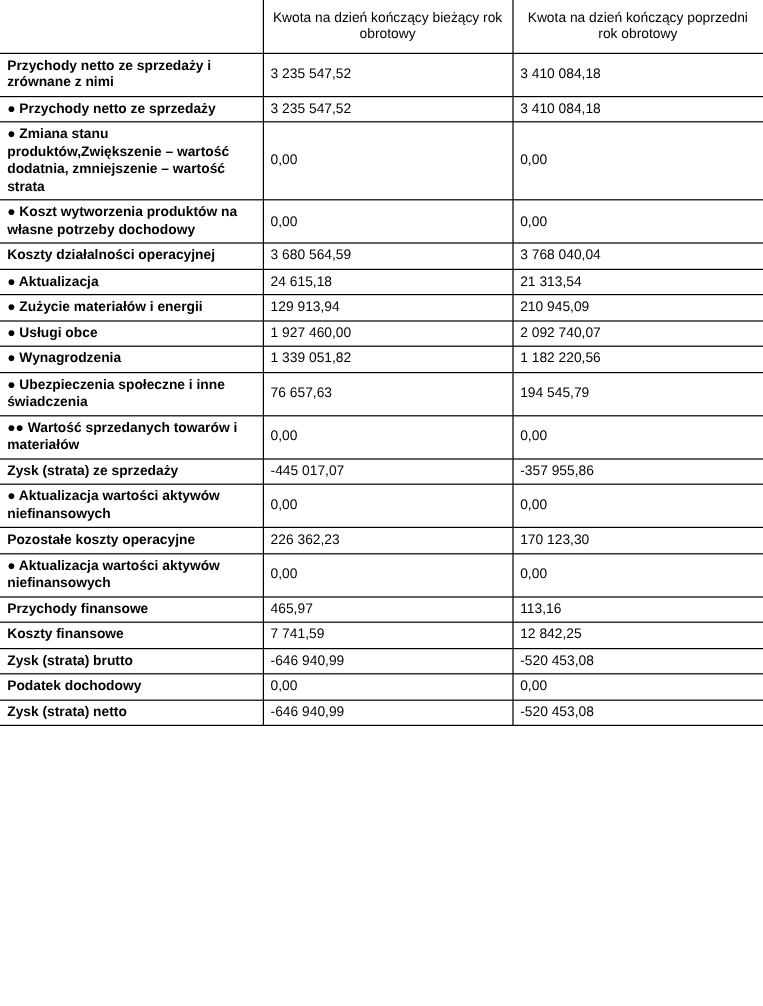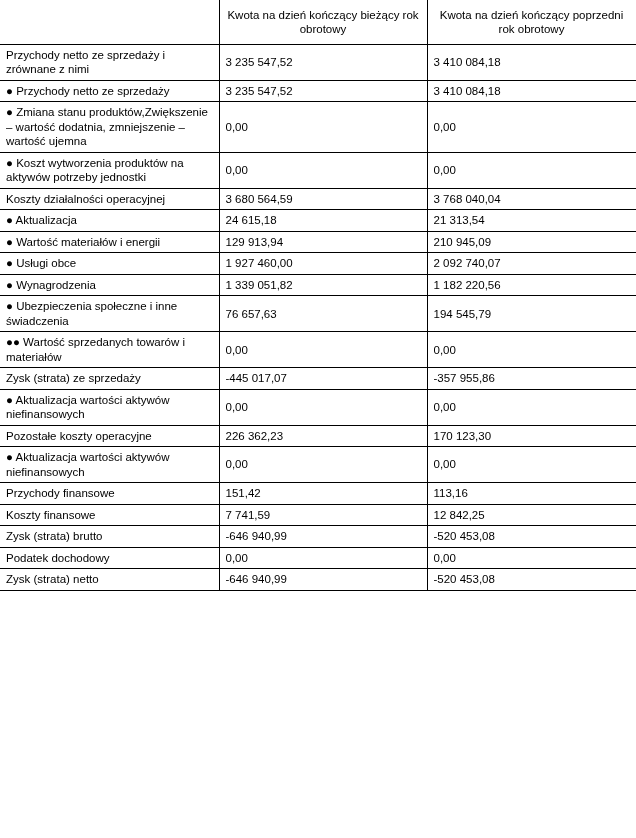--- a/index.html
+++ b/index.html
@@ -40,20 +40,21 @@
   }
   table.fin thead th.hdr {
     text-align: center;
     vertical-align: middle;
     padding: 4px 6px;
     height: 36px;
     border-top: none;
   }
   table.fin tbody td.label {
     border-left: none;
+    font-weight: bold;
   }
   table.fin tbody td.num {
     white-space: nowrap;
   }
 </style>
 </head>
 <body>
 
 <table class="fin">
   <colgroup>
@@ -73,41 +74,41 @@
         <td class="label">Przychody netto ze sprzedaży i zrównane z nimi</td>
         <td class="num">3 235 547,52</td>
         <td class="num">3 410 084,18</td>
       </tr>
       <tr>
         <td class="label">● Przychody netto ze sprzedaży</td>
         <td class="num">3 235 547,52</td>
         <td class="num">3 410 084,18</td>
       </tr>
       <tr>
-        <td class="label">● Zmiana stanu produktów,Zwiększenie – wartość dodatnia, zmniejszenie – wartość ujemna</td>
+        <td class="label">● Zmiana stanu produktów,Zwiększenie – wartość dodatnia, zmniejszenie – wartość strata</td>
         <td class="num">0,00</td>
         <td class="num">0,00</td>
       </tr>
       <tr>
-        <td class="label">● Koszt wytworzenia produktów na aktywów potrzeby jednostki</td>
+        <td class="label">● Koszt wytworzenia produktów na własne potrzeby dochodowy</td>
         <td class="num">0,00</td>
         <td class="num">0,00</td>
       </tr>
       <tr>
         <td class="label">Koszty działalności operacyjnej</td>
         <td class="num">3 680 564,59</td>
         <td class="num">3 768 040,04</td>
       </tr>
       <tr>
         <td class="label">● Aktualizacja</td>
         <td class="num">24 615,18</td>
         <td class="num">21 313,54</td>
       </tr>
       <tr>
-        <td class="label">● Wartość materiałów i energii</td>
+        <td class="label">● Zużycie materiałów i energii</td>
         <td class="num">129 913,94</td>
         <td class="num">210 945,09</td>
       </tr>
       <tr>
         <td class="label">● Usługi obce</td>
         <td class="num">1 927 460,00</td>
         <td class="num">2 092 740,07</td>
       </tr>
       <tr>
         <td class="label">● Wynagrodzenia</td>
@@ -139,21 +140,21 @@
         <td class="num">226 362,23</td>
         <td class="num">170 123,30</td>
       </tr>
       <tr>
         <td class="label">● Aktualizacja wartości aktywów niefinansowych</td>
         <td class="num">0,00</td>
         <td class="num">0,00</td>
       </tr>
       <tr>
         <td class="label">Przychody finansowe</td>
-        <td class="num">151,42</td>
+        <td class="num">465,97</td>
         <td class="num">113,16</td>
       </tr>
       <tr>
         <td class="label">Koszty finansowe</td>
         <td class="num">7 741,59</td>
         <td class="num">12 842,25</td>
       </tr>
       <tr>
         <td class="label">Zysk (strata) brutto</td>
         <td class="num">-646 940,99</td>

